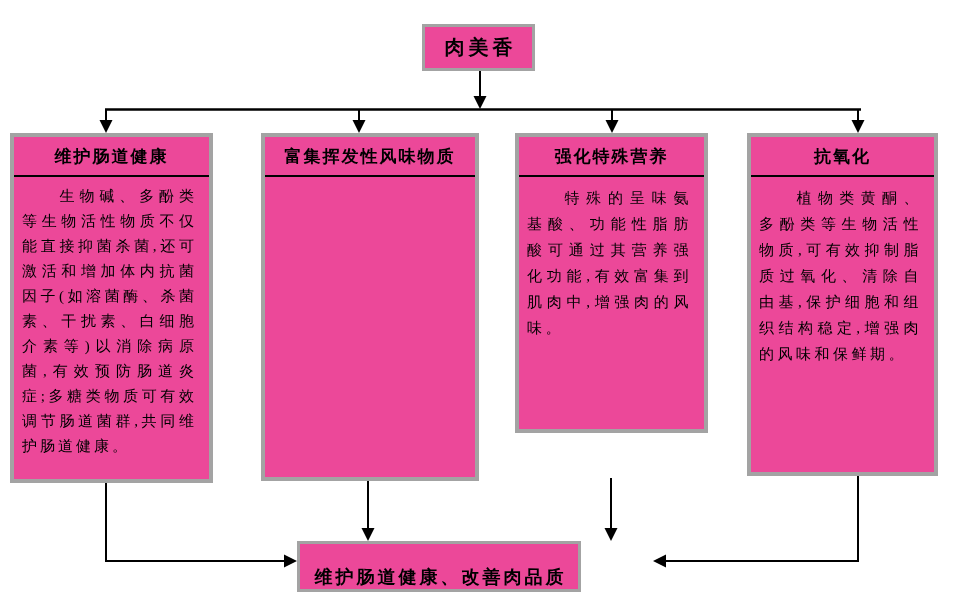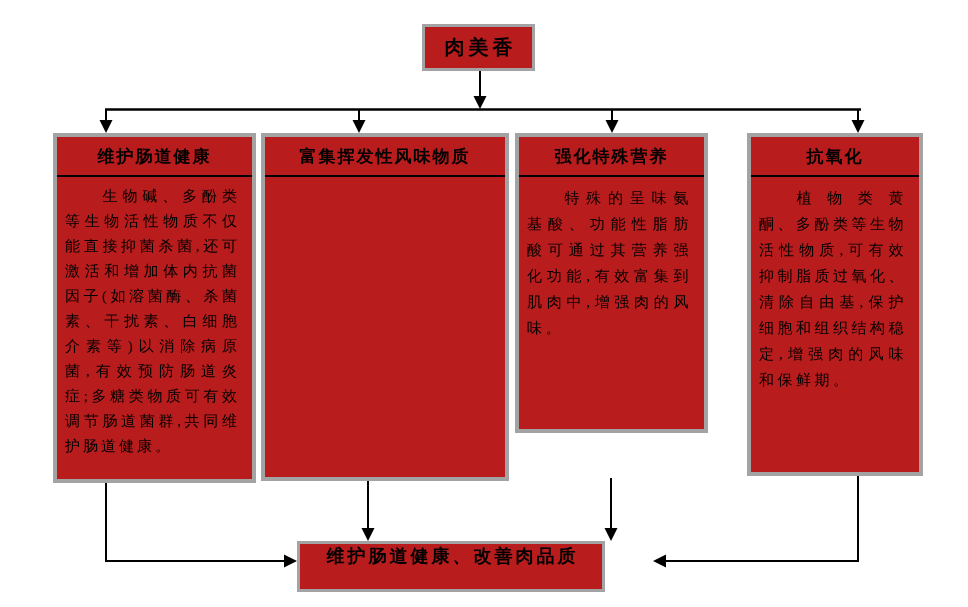--- a/index.html
+++ b/index.html
@@ -15,21 +15,21 @@
   }
   .connectors {
     position: absolute;
     left: 0; top: 0;
     width: 968px; height: 607px;
     pointer-events: none;
   }
   .box {
     position: absolute;
     border: 4px solid #a3a3a3;
-    background: #b91c1c;
+    background: #ec4899;
   }
   .root-box {
     left: 422px; top: 24px;
     width: 113px; height: 47px;
     border-width: 3px;
     display: flex; align-items: center; justify-content: center;
     font-family: "Liberation Sans", "DejaVu Sans", sans-serif;
     font-weight: bold; font-size: 20px; letter-spacing: 4px;
     text-indent: 4px; 
   }
@@ -46,30 +46,30 @@
     flex: 1 1 auto;
     padding: 8px 12px 0 8px;
     font-size: 15px;
     line-height: 26px;
     letter-spacing: 3.5px;
     text-align: justify;
     text-justify: inter-ideograph;
     text-indent: 2.5em;
     overflow: hidden;
   }
-  #branch-1 { left: 10px;  top: 133px; width: 203px; height: 350px; margin-left: 43px; }
-  #branch-2 { left: 261px; top: 133px; width: 248px; height: 348px; }
+  #branch-1 { left: 10px;  top: 133px; width: 203px; height: 350px; }
+  #branch-2 { left: 261px; top: 133px; width: 218px; height: 348px; }
   #branch-3 { left: 515px; top: 133px; width: 193px; height: 300px; }
-  #branch-4 { left: 747px; top: 133px; width: 176px; height: 343px; }
+  #branch-4 { left: 747px; top: 133px; width: 191px; height: 343px; }
   #branch-1 .branch-body { line-height: 25px; letter-spacing: 3px; padding-top: 7px; }
   .outcome-box {
     left: 297px; top: 541px;
-    width: 308px; height: 51px;
+    width: 284px; height: 51px;
     border-width: 3px;
-    display: flex; align-items: flex-start; justify-content: center;
+    display: flex; align-items: flex-end; justify-content: center;
     font-family: "Liberation Sans", "DejaVu Sans", sans-serif;
     font-weight: bold; font-size: 18px; letter-spacing: 3px;
     text-indent: 3px;
   }
   svg line, svg polyline { stroke: #000000; stroke-width: 2; fill: none; }
   svg polygon { fill: #000000; stroke: none; }
   .hline { stroke-width: 2.5; }
 </style>
 </head>
 <body>

